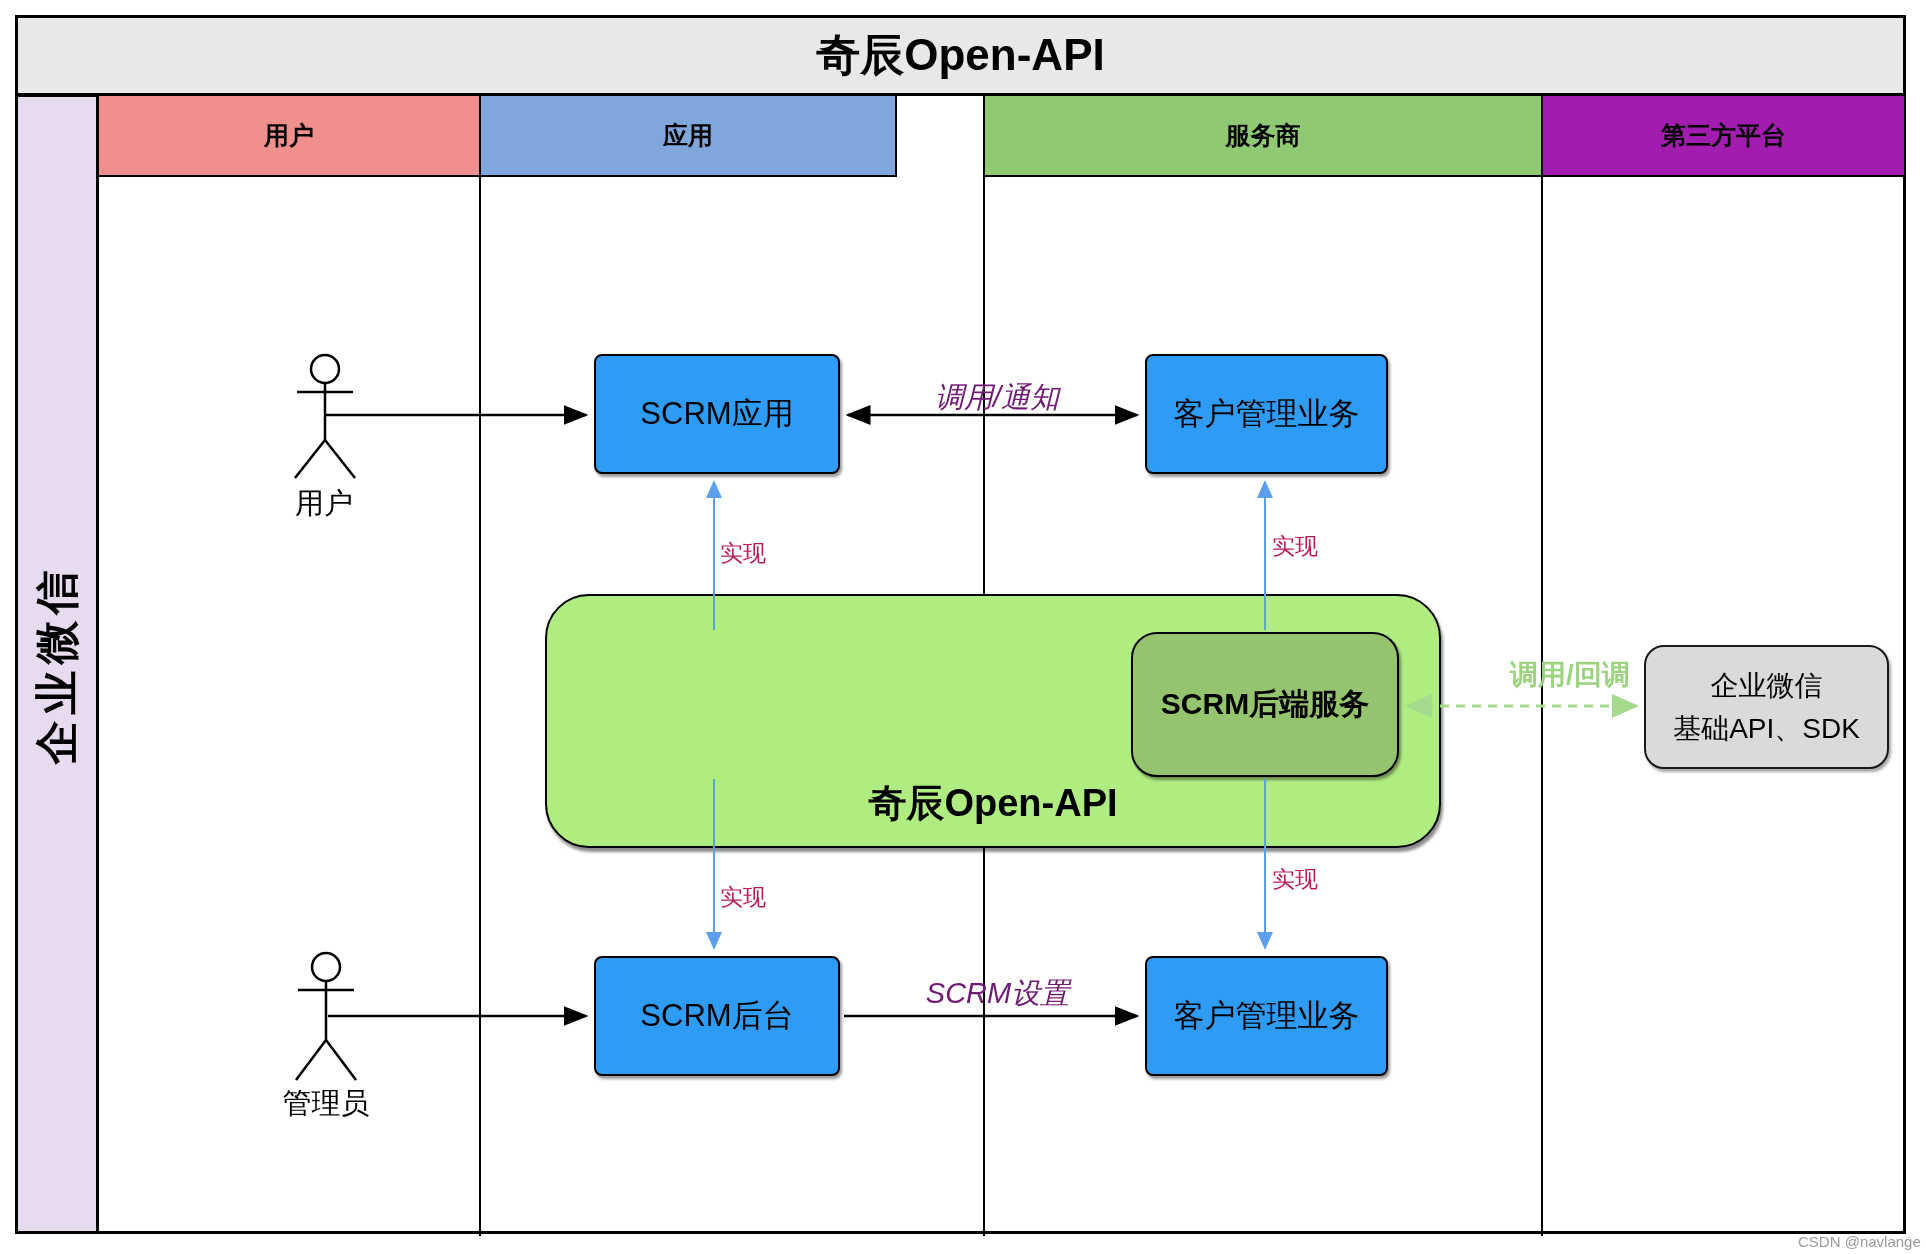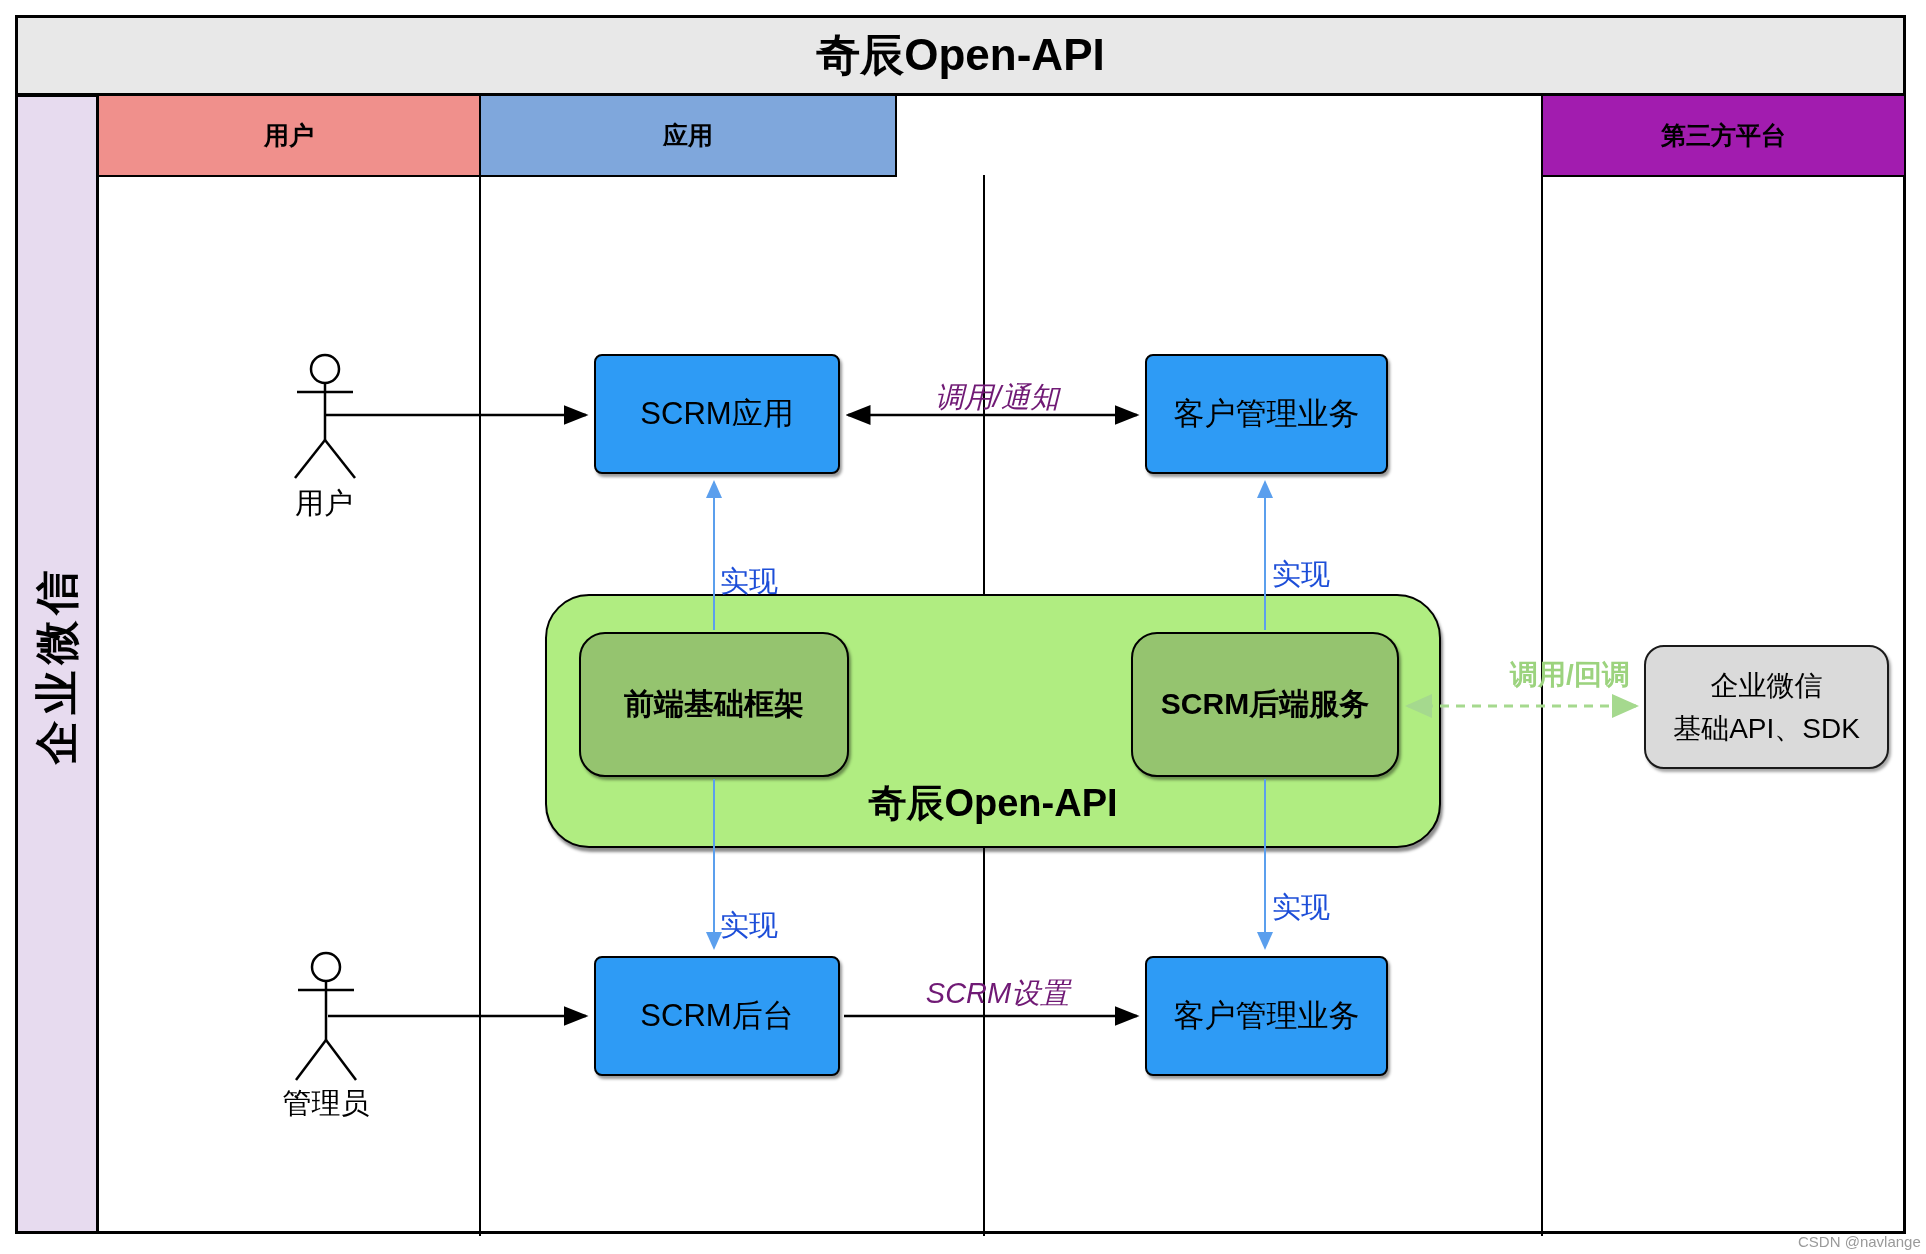--- a/index.html
+++ b/index.html
@@ -32,21 +32,21 @@
   .inner-green{background:#95c46f;border-radius:26px;font-size:30px;font-weight:bold;}
   #frontend{left:579px;top:632px;width:270px;height:145px;}
   #backend{left:1131px;top:632px;width:268px;height:145px;}
   .openapi-label{position:absolute;left:545px;top:778px;width:896px;text-align:center;font-size:38px;font-weight:bold;color:#000;}
   .gray-box{position:absolute;left:1644px;top:645px;width:245px;height:124px;background:#dadada;border:2px solid #1a1a1a;border-radius:20px;box-sizing:border-box;display:flex;flex-direction:column;align-items:center;justify-content:center;font-size:28px;color:#000;line-height:1.55;box-shadow:2px 3px 3px rgba(0,0,0,0.35);}
 
   
   .edge-label{position:absolute;color:#701a75;font-size:29px;text-align:center;font-style:italic;}
   #lbl-call-notify{left:907px;top:378px;width:180px;}
   #lbl-scrm-setting{left:905px;top:974px;width:185px;}
-  .impl{position:absolute;color:#1d4ed8;font-size:29px;margin-top:24px;}
+  .impl{position:absolute;color:#be185d;font-size:23px;}
   #impl-1{left:720px;top:538px;}
   #impl-2{left:1272px;top:531px;}
   #impl-3{left:720px;top:882px;}
   #impl-4{left:1272px;top:864px;}
   #lbl-call-callback{position:absolute;left:1478px;top:656px;width:184px;text-align:center;font-size:28px;font-weight:bold;color:#9cd37e;}
 
   
   .actor-label{position:absolute;font-size:29px;color:#000;text-align:center;}
   #actor1-label{left:272px;top:484px;width:104px;}
   #actor2-label{left:264px;top:1084px;width:124px;}
@@ -66,31 +66,31 @@
   </div>
   <div class="lane">
     <div class="lane-label">企业微信</div>
   </div>
   <div class="hdr" id="hdr-user">
     <span>用户</span>
   </div>
   <div class="hdr" id="hdr-app">
     <span>应用</span>
   </div>
+  <div class="hdr" id="hdr-provider">
+    <span>服务商</span>
+  </div>
   <div class="hdr" id="hdr-third">
     <span>第三方平台</span>
   </div>
   <div class="vline" id="vline-1"></div>
   <div class="vline" id="vline-2"></div>
   <div class="vline" id="vline-3"></div>
 
   <div class="container-green"></div>
-  <div class="node inner-green" id="frontend">
-    <span>前端基础框架</span>
-  </div>
   <div class="node inner-green" id="backend">
     <span>SCRM后端服务</span>
   </div>
   <div class="openapi-label">奇辰Open-API</div>
 
   <div class="node blue" id="scrm-app">
     <span>SCRM应用</span>
   </div>
   <div class="node blue" id="cust-top">
     <span>客户管理业务</span>

